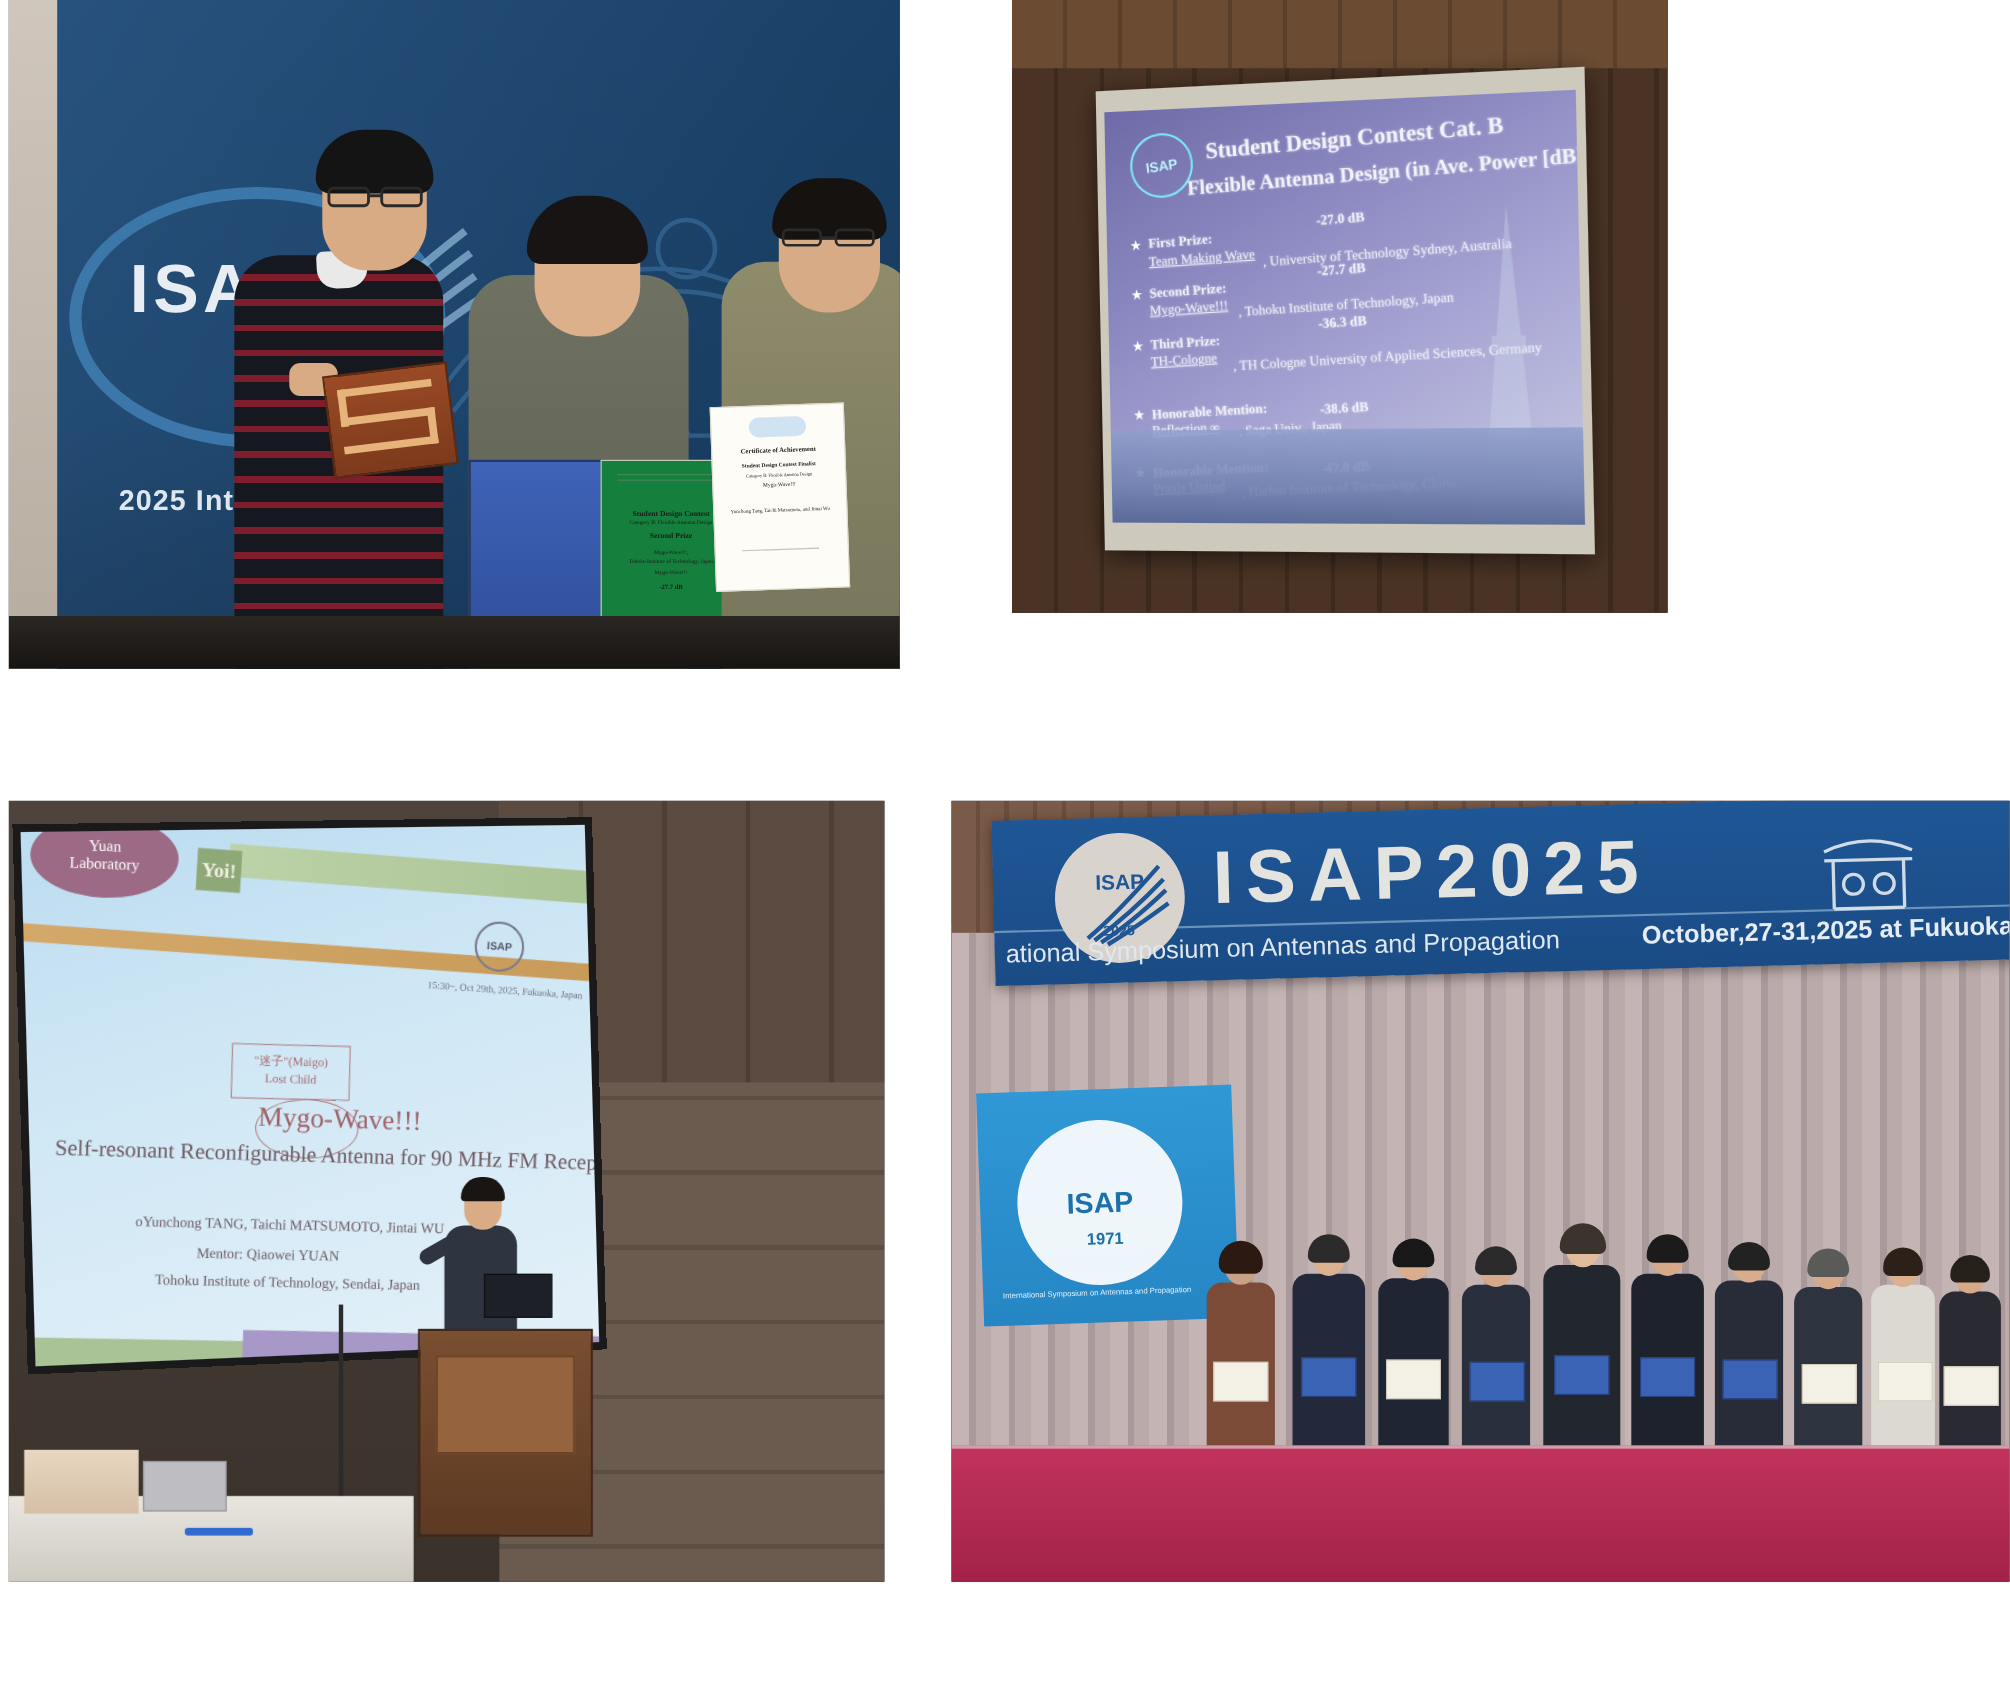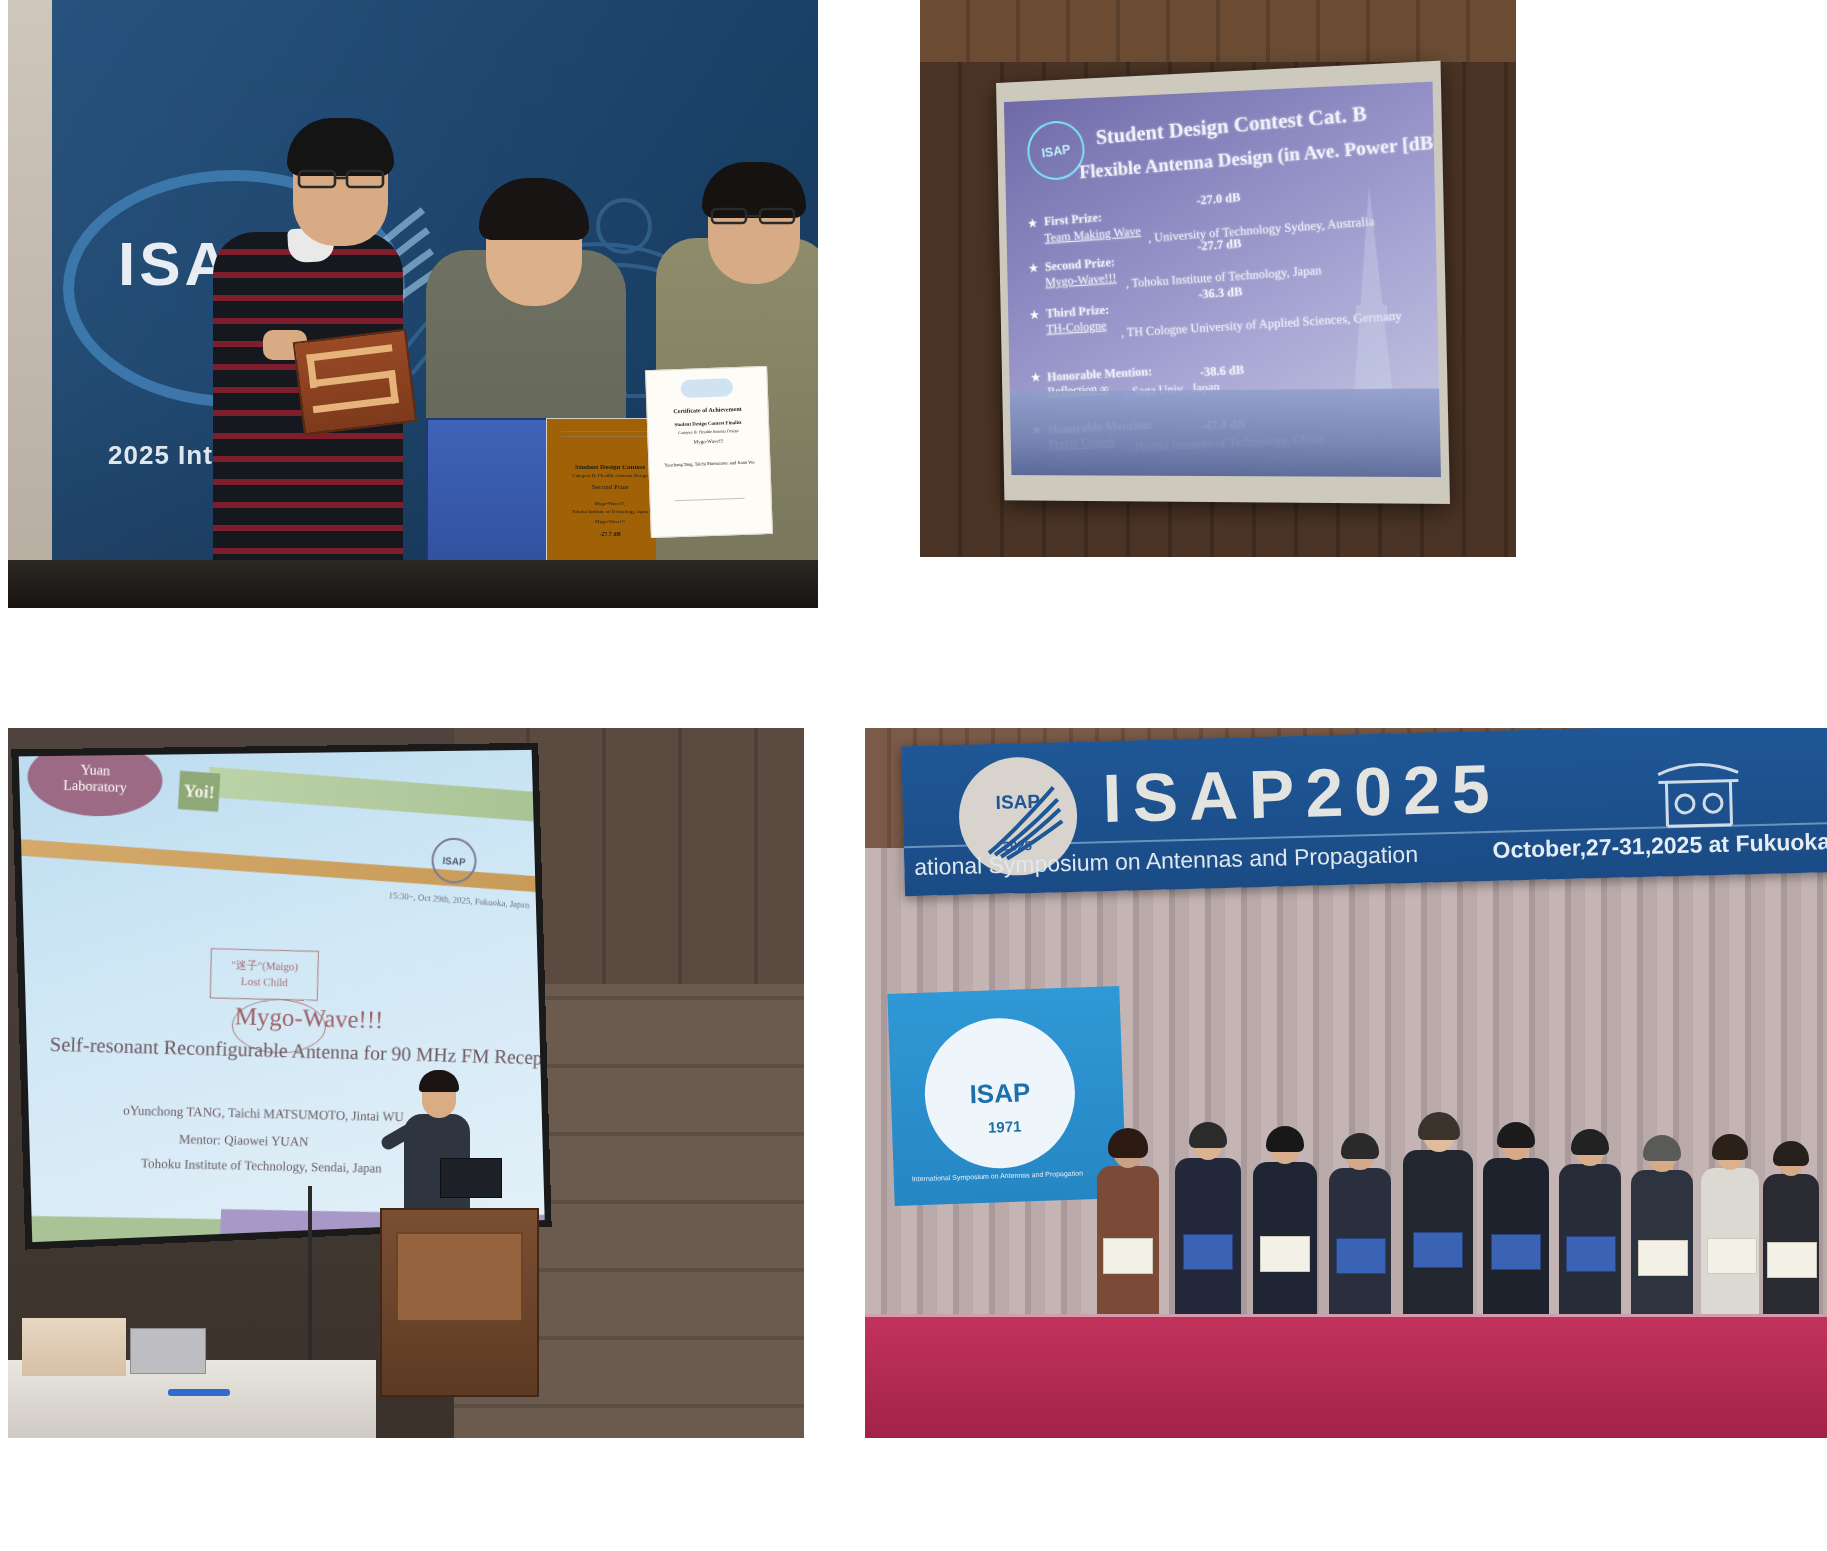--- a/index.html
+++ b/index.html
@@ -152,21 +152,21 @@
   .pB-legs {
     position:absolute; left:432px; top:580px; width:175px; height:30px;
     background:#1c1d22;
   }
   .folder {
     position:absolute; left:418px; top:418px; width:120px; height:175px;
     background: linear-gradient(#3f63b8,#2f4e9a); border:2px solid #21386f;
   }
   .cert-page {
     position:absolute; left:538px; top:418px; width:126px; height:175px;
-    background:#a16207; border:1px solid #d3d0c6;
+    background:#15803d; border:1px solid #d3d0c6;
   }
   .cert-line { position:absolute; background:#8a8a8a; height:2px; }
   .cert-title {
     position:absolute; left:0; width:100%; text-align:center;
     font-size:7px; color:#1a1a1a; font-family:"Liberation Serif", serif;
   }
 
   
   .pC-body {
     position:absolute; left:648px; top:238px; width:175px; height:375px;
@@ -530,21 +530,21 @@
         <div class="pB-legs"></div>
         <div class="pB-body"></div>
         <div class="pB-head"></div>
         <div class="pB-hair"></div>
         <div class="folder"></div>
         <div class="cert-page">
           <div class="cert-line" style="left:14px; top:12px; width:98px; height:1px; opacity:.45;"></div>
           <div class="cert-line" style="left:14px; top:17px; width:98px; height:1px; opacity:.45;"></div>
           <div class="cert-title" style="top:44px; font-weight:bold;">Student Design Contest</div>
           <div class="cert-title" style="top:54px; font-size:5px;">Category B: Flexible Antenna Design</div>
-          <div class="cert-title" style="top:64px; font-weight:normal;">Second Prize</div>
+          <div class="cert-title" style="top:64px; font-weight:bold;">Second Prize</div>
           <div class="cert-title" style="top:82px; font-size:5px;">Mygo-Wave!!!,</div>
           <div class="cert-title" style="top:90px; font-size:5px;">Tohoku Institute of Technology, Japan</div>
           <div class="cert-title" style="top:100px; font-size:5px;">Mygo-Wave!!!</div>
           <div class="cert-title" style="top:112px; font-size:6px; font-weight:bold;">-27.7 dB</div>
           <div class="cert-line" style="left:24px; top:142px; width:54px;"></div>
           <div class="cert-line" style="left:24px; top:158px; width:78px; height:1px; opacity:.5;"></div>
         </div>
       </div>
 
       <div class="person">

